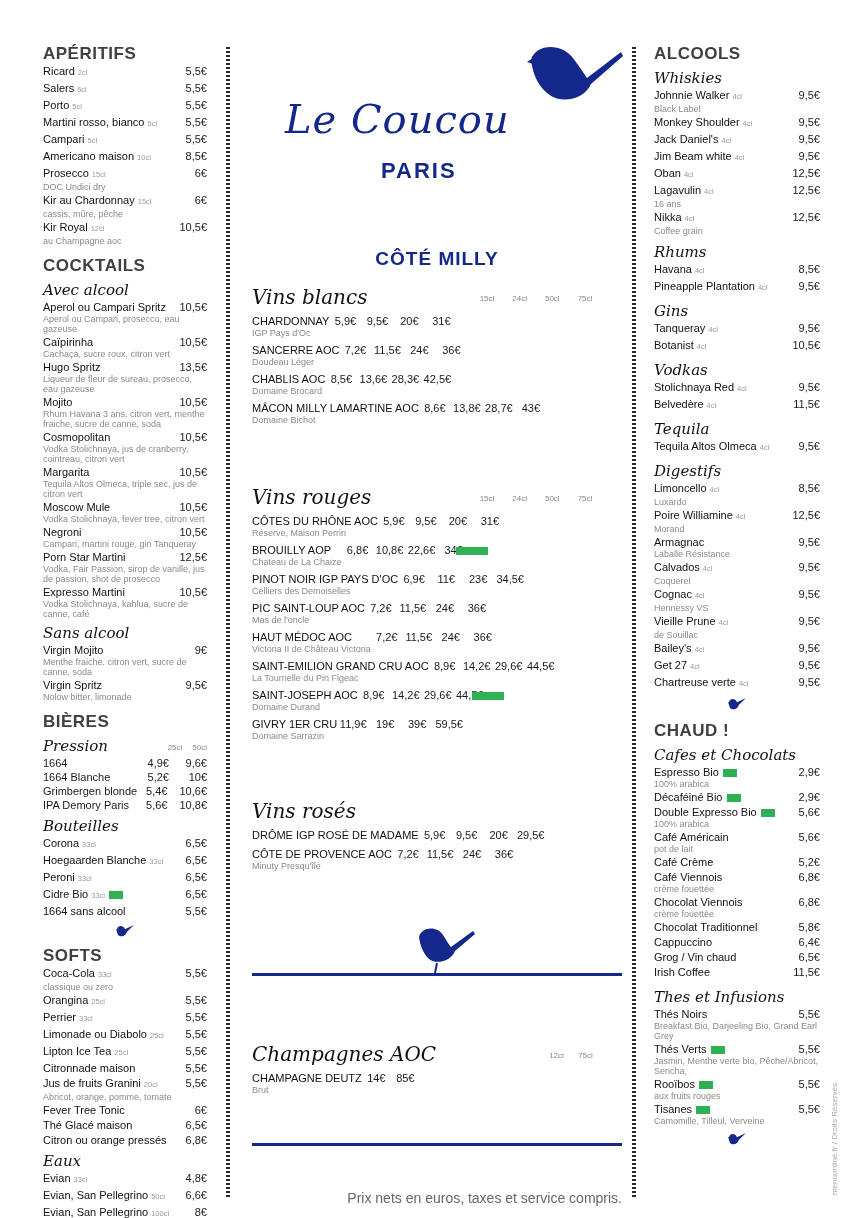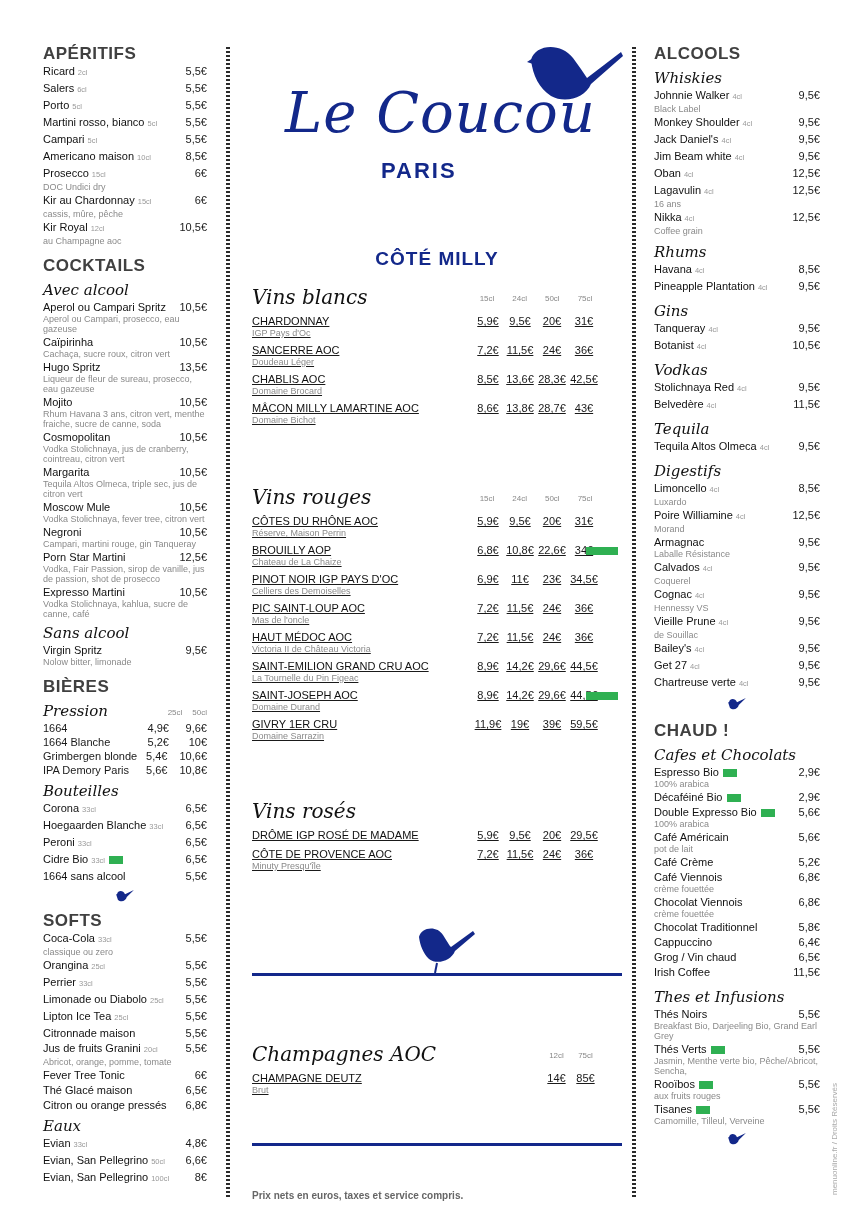--- a/index.html
+++ b/index.html
@@ -29,39 +29,39 @@
   .beer-head { display: flex; justify-content: space-between; align-items: flex-end; }
   .beer-sizes { display: flex; gap: 10px; font-size: 8px; color: #888; padding-bottom: 4px; }
   .beer-row { display: flex; justify-content: space-between; font-size: 11px; line-height: 14px; }
   .beer-prices { display: flex; gap: 12px; }
   .beer-prices span { min-width: 26px; text-align: right; }
 
   .bird-small { display: block; margin: 6px auto; width: 22px; height: 16px; }
 
   
   .logo { position: absolute; left: 285px; top: 40px; width: 340px; height: 150px; }
-  .logo-script { position: absolute; left: 0; top: 40px; font-family: "DejaVu Serif", serif; font-style: italic; font-size: 56px; color: #13288a; letter-spacing: 1px; }
+  .logo-script { position: absolute; left: 0; top: 56px; font-family: "DejaVu Serif", serif; font-style: italic; font-size: 40px; color: #13288a; letter-spacing: 1px; }
   .logo-paris { position: absolute; left: 96px; top: 118px; font-size: 22px; font-weight: 700; color: #13288a; letter-spacing: 2px; }
   .logo-bird { position: absolute; left: 240px; top: 0px; width: 100px; height: 80px; }
   .cote-cave { position: absolute; left: 0; width: 370px; top: 248px; text-align: center; color: #13288a; font-weight: 700; font-size: 19px; letter-spacing: 1px; }
 
   .wine-block { position: absolute; left: 0; width: 370px; }
   .wine-head { display: flex; justify-content: space-between; align-items: flex-end; height: 26px; }
   .wine-title { font-family: "DejaVu Serif", serif; font-style: italic; font-size: 20px; color: #111; }
   .wine-cols { display: flex; width: 150px; justify-content: space-between; font-size: 8px; color: #888; padding-bottom: 6px; padding-right: 22px; }
   .wine-cols span { width: 30px; text-align: center; }
-  .wine-row { display: flex; justify-content: space-between; margin-top: 6px; text-decoration: underline; }
+  .wine-row { display: flex; margin-top: 6px; }
   .wine-name { font-size: 11px; line-height: 13px; color: #111; }
   .wine-sub { font-size: 9px; color: #8a8a8a; line-height: 10px; }
   .wine-prices { display: flex; width: 150px; justify-content: space-between; font-size: 11px; padding-right: 22px; position: relative; }
   .wine-prices span { width: 32px; text-align: center; }
   .wine-prices .bio { position: absolute; right: 4px; top: 3px; margin: 0; }
 
   .rule { position: absolute; left: 0; width: 370px; height: 3px; background: #13288a; }
-  .footer { position: absolute; left: 252px; width: 370px; top: 1190px; text-align: left; font-size: 10px; color: #666; font-weight: bold; }
+  .footer { position: absolute; left: 252px; width: 370px; top: 1190px; text-align: right; font-size: 14px; color: #666; }
   .watermark { position: absolute; left: 830px; top: 1195px; transform: rotate(-90deg); transform-origin: left top; font-size: 8px; color: #aaa; white-space: nowrap; }
 </style>
 </head>
 <body>
 
 <div class="divider" style="left:226px"></div>
 <div class="divider" style="left:632px"></div>
 
 <div class="col col-left" style="top:44px">
   <div class="h-section">APÉRITIFS</div>
@@ -194,20 +194,27 @@
       <div class="item">
         <div class="row">
           <span><span class="name">Expresso Martini</span></span>
           <span class="price">10,5€</span>
         </div>
         <div class="desc">Vodka Stolichnaya, kahlua, sucre de canne, café</div>
       </div>
     </div>
   <div class="h-script">Sans alcool</div>
   <div id="mocktails-list">
+      <div class="item">
+        <div class="row">
+          <span><span class="name">Virgin Mojito</span></span>
+          <span class="price">9€</span>
+        </div>
+        <div class="desc">Menthe fraiche, citron vert, sucre de canne, soda</div>
+      </div>
       <div class="item">
         <div class="row">
           <span><span class="name">Virgin Spritz</span></span>
           <span class="price">9,5€</span>
         </div>
         <div class="desc">Nolow bitter, limonade</div>
       </div>
     </div>
 
   <div class="h-section" style="margin-top:10px">BIÈRES</div>

